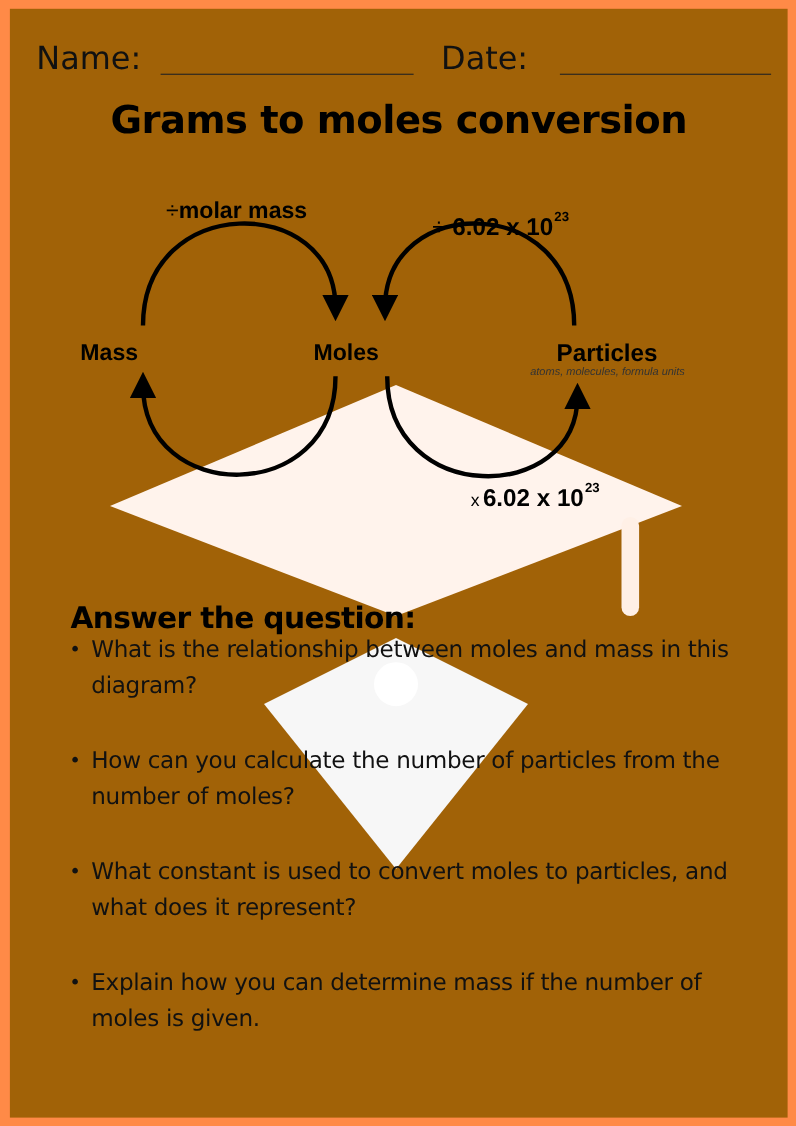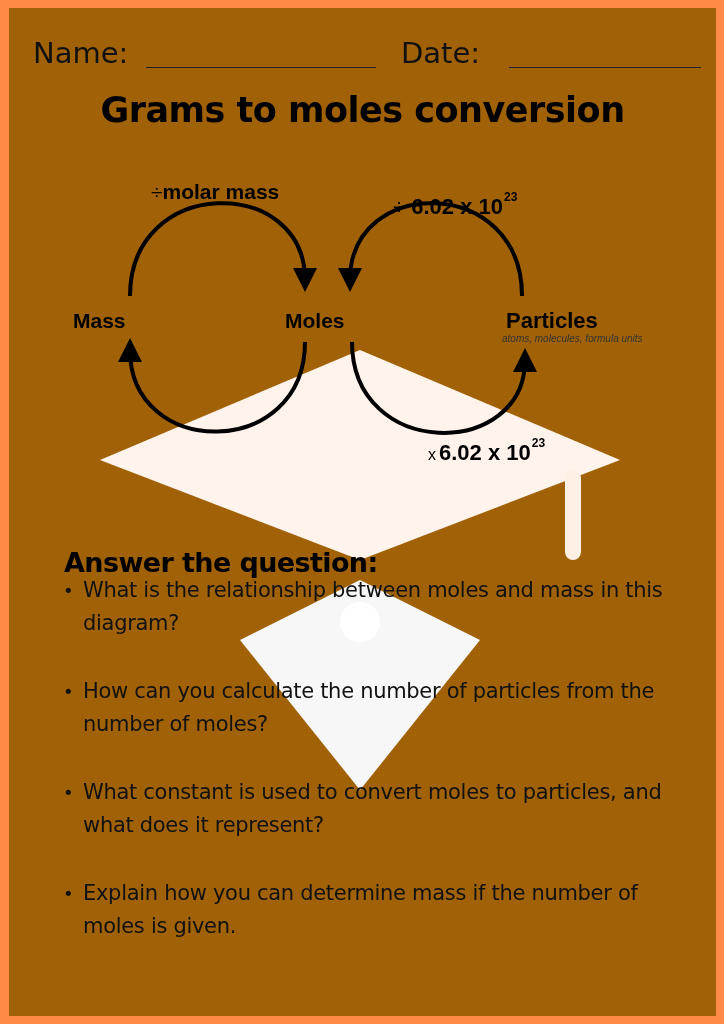--- a/index.html
+++ b/index.html
@@ -31,21 +31,20 @@
     .diagram { position: absolute; left: 0; top: 0; width: 724px; height: 904px; }
     .dlabel {
       position: absolute; font-family: "Liberation Sans", sans-serif; font-weight: bold; color: #000;
       white-space: nowrap;
     }
     .dlabel sup { font-size: 12px; position: relative; top: -4px; vertical-align: top; margin-left: 1px; }
     .small-op { font-weight: normal; font-size: 16px; margin-right: 3px; }
     .sub-note {
       position: absolute; font-family: "Liberation Sans", sans-serif; font-style: italic; font-size: 10px; color: #333;
       white-space: nowrap;
-      margin-left: 20px;
     }
     .section-heading {
       position: absolute; left: 64px; top: 512px;
       font-family: "DejaVu Sans", sans-serif; font-weight: bold; font-size: 27px; color: #000;
       letter-spacing: -0.6px;
       margin-top: 35px;
     }
     .questions { position: absolute; left: 63px; top: 574px; width: 620px; margin: 0; padding: 0; list-style: none; }
     .questions li {
       position: relative; padding-left: 20px;

